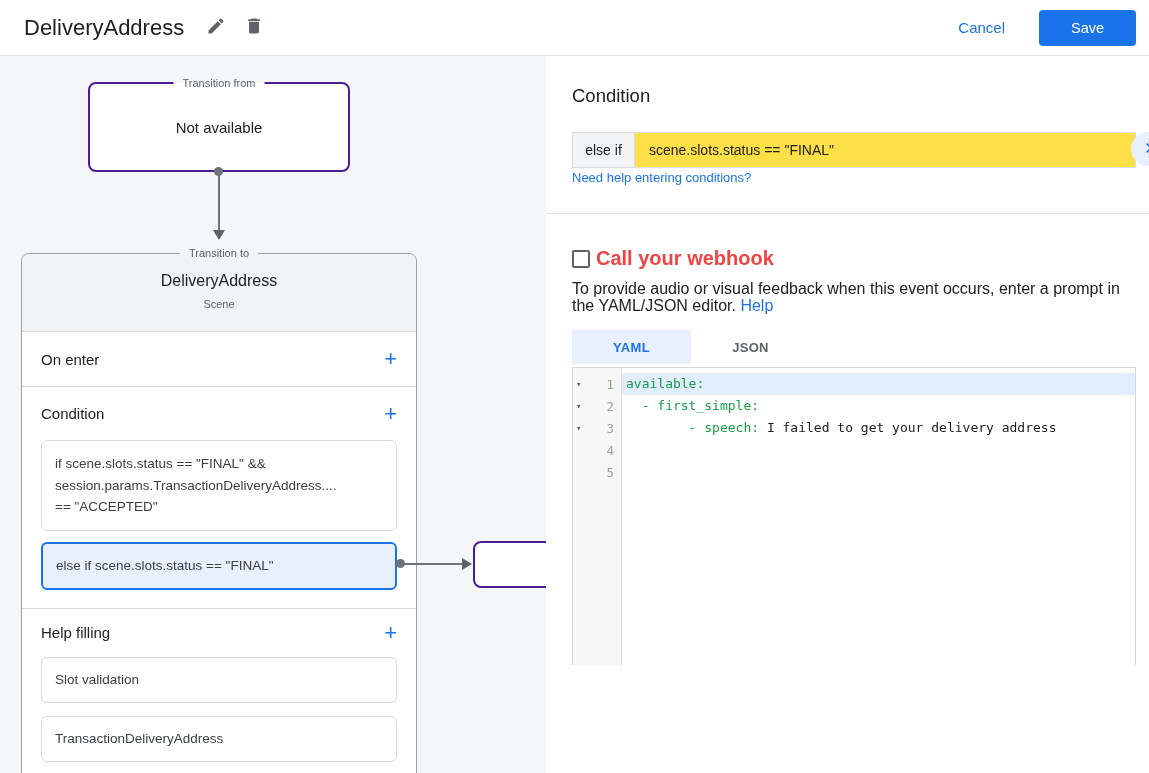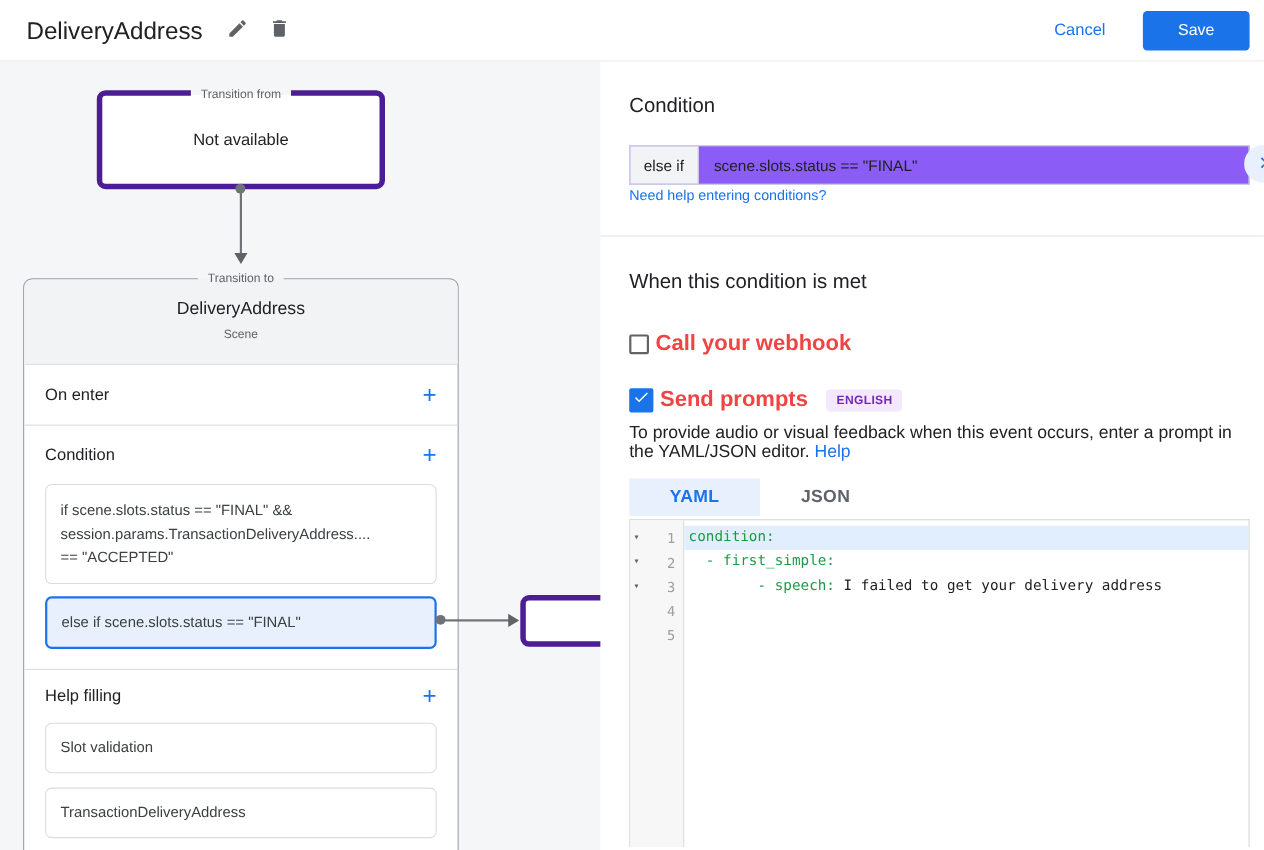--- a/index.html
+++ b/index.html
@@ -20,21 +20,21 @@
     font-weight:500; cursor:pointer; margin-right:34px; font-family:inherit; }
   .save-btn { width:97px; height:36px; background:#1a73e8; color:#fff; border:none;
     border-radius:4px; font-size:14.5px; font-weight:500; cursor:pointer; font-family:inherit; }
 
   
   .main { display:flex; height:717px; }
   .flow-panel { position:relative; width:546px; background:#f5f6f8; overflow:hidden; flex:none; }
   .right-panel { position:relative; flex:1; background:#fff; padding:28px 13px 0 26px; }
 
   
-  .flow-box { position:absolute; background:#fff; border:5px solid #4c1d95; border-radius:8px; }
+  .flow-box { position:absolute; background:#fff; border:2px solid #4c1d95; border-radius:8px; }
   .tf-box { left:88px; top:26px; width:262px; height:90px;
     display:flex; align-items:center; justify-content:center; }
   .box-legend { position:absolute; top:-7px; left:50%; transform:translateX(-50%);
     font-size:11px; color:#5f6368; padding:0 9px; white-space:nowrap;
     background:linear-gradient(to bottom,#f5f6f8 50%,#ffffff 50%); }
   .tf-value { font-size:15px; color:#202124; }
 
   .conn-dot { position:absolute; width:9px; height:9px; border-radius:50%; background:#6e7377; }
   .dot-v { left:214px; top:111px; }
   .vline { position:absolute; left:218px; top:116px; width:2px; height:58px; background:#6e7377; }
@@ -76,21 +76,21 @@
   .slot-box + .slot-box { margin-top:13px; }
 
   
   .panel-title { font-size:18.5px; font-weight:400; color:#202124; line-height:24px; }
   .collapse-btn { position:absolute; right:-16px; top:76px; width:34px; height:34px;
     border:none; border-radius:50%; background:#e8f0fe; cursor:pointer;
     display:flex; align-items:center; justify-content:center; padding-left:2px; }
   .collapse-btn svg { width:20px; height:20px; fill:#1a73e8; }
 
   .cond-input-row { margin-top:24px; height:36px; border:1px solid #dadce0;
-    display:flex; align-items:stretch; background:#8b5cf6; }
+    display:flex; align-items:stretch; background:#fde047; }
   .cond-prefix { width:62px; background:#f1f3f4; border-right:1px solid #dadce0;
     display:flex; align-items:center; justify-content:center; font-size:14px; color:#202124; }
   .cond-value { flex:1; border:none; outline:none; padding:0 14px; font-size:14px;
     color:#202124; font-family:inherit; background:transparent; }
   .help-link { display:inline-block; margin-top:2px; font-size:13px; color:#1a73e8;
     text-decoration:none; }
   .panel-divider { border:none; border-top:1px solid #e3e5e8; margin:27px -13px 0 -26px; }
 
   .when-title { margin-top:29px; }
   .cb-row { display:flex; align-items:center; margin-top:33px; }
@@ -102,21 +102,21 @@
   .cb.checked svg { width:16px; height:16px; fill:#fff; }
   .cb-label { margin-left:6px; font-size:20px; font-weight:700; color:#ef4444; }
   .lang-badge { margin-left:17px; background:#f3e8fd; color:#7627bb; font-size:11px;
     font-weight:700; padding:4px 9px; border-radius:3px; letter-spacing:.3px; }
 
   .hint { margin-top:10px; font-size:16px; line-height:17px; color:#202124; max-width:565px; }
   .hint a { color:#1a73e8; text-decoration:none; }
 
   .tabs { display:flex; margin-top:16px; }
   .tab { width:119px; height:34px; display:flex; align-items:center; justify-content:center;
-    font-size:16px; font-weight:700; letter-spacing:.3px; color:#5f6368; cursor:pointer; }
+    font-size:13px; font-weight:700; letter-spacing:.3px; color:#5f6368; cursor:pointer; }
   .tab.active { background:#e8f0fe; color:#1a73e8; }
 
   .editor { margin-top:3px; height:298px; border:1px solid #d5d7d9; border-bottom:none;
     display:flex; background:#fff; }
   .gutter { width:49px; background:#f7f7f7; border-right:1px solid #ddd; padding-top:5px; flex:none; }
   .g-row { height:22px; display:flex; align-items:center;
     font-family:"DejaVu Sans Mono", monospace; font-size:12.5px; color:#9aa0a6; }
   .fold { width:15px; padding-left:3px; font-size:9px; color:#5f6368; cursor:pointer; }
   .lnum { flex:1; text-align:right; padding-right:7px; }
   .code-area { flex:1; padding-top:5px; overflow:hidden; }
@@ -222,38 +222,26 @@
     <h2 class="panel-title">Condition</h2>
 
     <div class="cond-input-row">
       <div class="cond-prefix">else if</div>
       <input class="cond-value" type="text" value="scene.slots.status == &quot;FINAL&quot;" style="">
     </div>
     <a class="help-link" href="#">Need help entering conditions?</a>
 
     <hr class="panel-divider">
 
-    <h2 class="panel-title when-title">When this condition is met</h2>
 
     <div class="cb-row">
       <span class="cb"></span>
       <span class="cb-label">Call your webhook</span>
     </div>
 
-    <div class="cb-row second">
-      <span class="cb checked">
-        <span>
-          <svg viewBox="0 0 24 24" width="16" height="16">
-              <path fill="#fff" d="M9 16.2L4.8 12l-1.4 1.4L9 19 21 7l-1.4-1.4z"></path>
-            </svg>
-        </span>
-      </span>
-      <span class="cb-label">Send prompts</span>
-      <span class="lang-badge">ENGLISH</span>
-    </div>
 
     <p class="hint"><span>To provide audio or visual feedback when this event occurs, enter a prompt in the YAML/JSON editor.</span> <a href="#">Help</a></p>
 
     <div class="tabs">
       <div class="tab active">YAML</div>
       <div class="tab">JSON</div>
     </div>
 
     <div class="editor">
       <div class="gutter">
@@ -272,20 +260,20 @@
         <div class="g-row">
           <span class="fold"></span>
           <span class="lnum">4</span>
         </div>
         <div class="g-row">
           <span class="fold"></span>
           <span class="lnum">5</span>
         </div>
       </div>
       <div class="code-area">
-        <div class="c-line hl"><span class="yk">condition:</span></div>
+        <div class="c-line hl"><span class="yk">available:</span></div>
         <div class="c-line"><span class="yk">  - first_simple:</span></div>
         <div class="c-line"><span class="yk">        - speech:</span><span> I failed to get your delivery address</span></div>
         <div class="c-line"><span class="yk"></span></div>
       </div>
     </div>
   </section>
 </div>
 
 </body></html>

